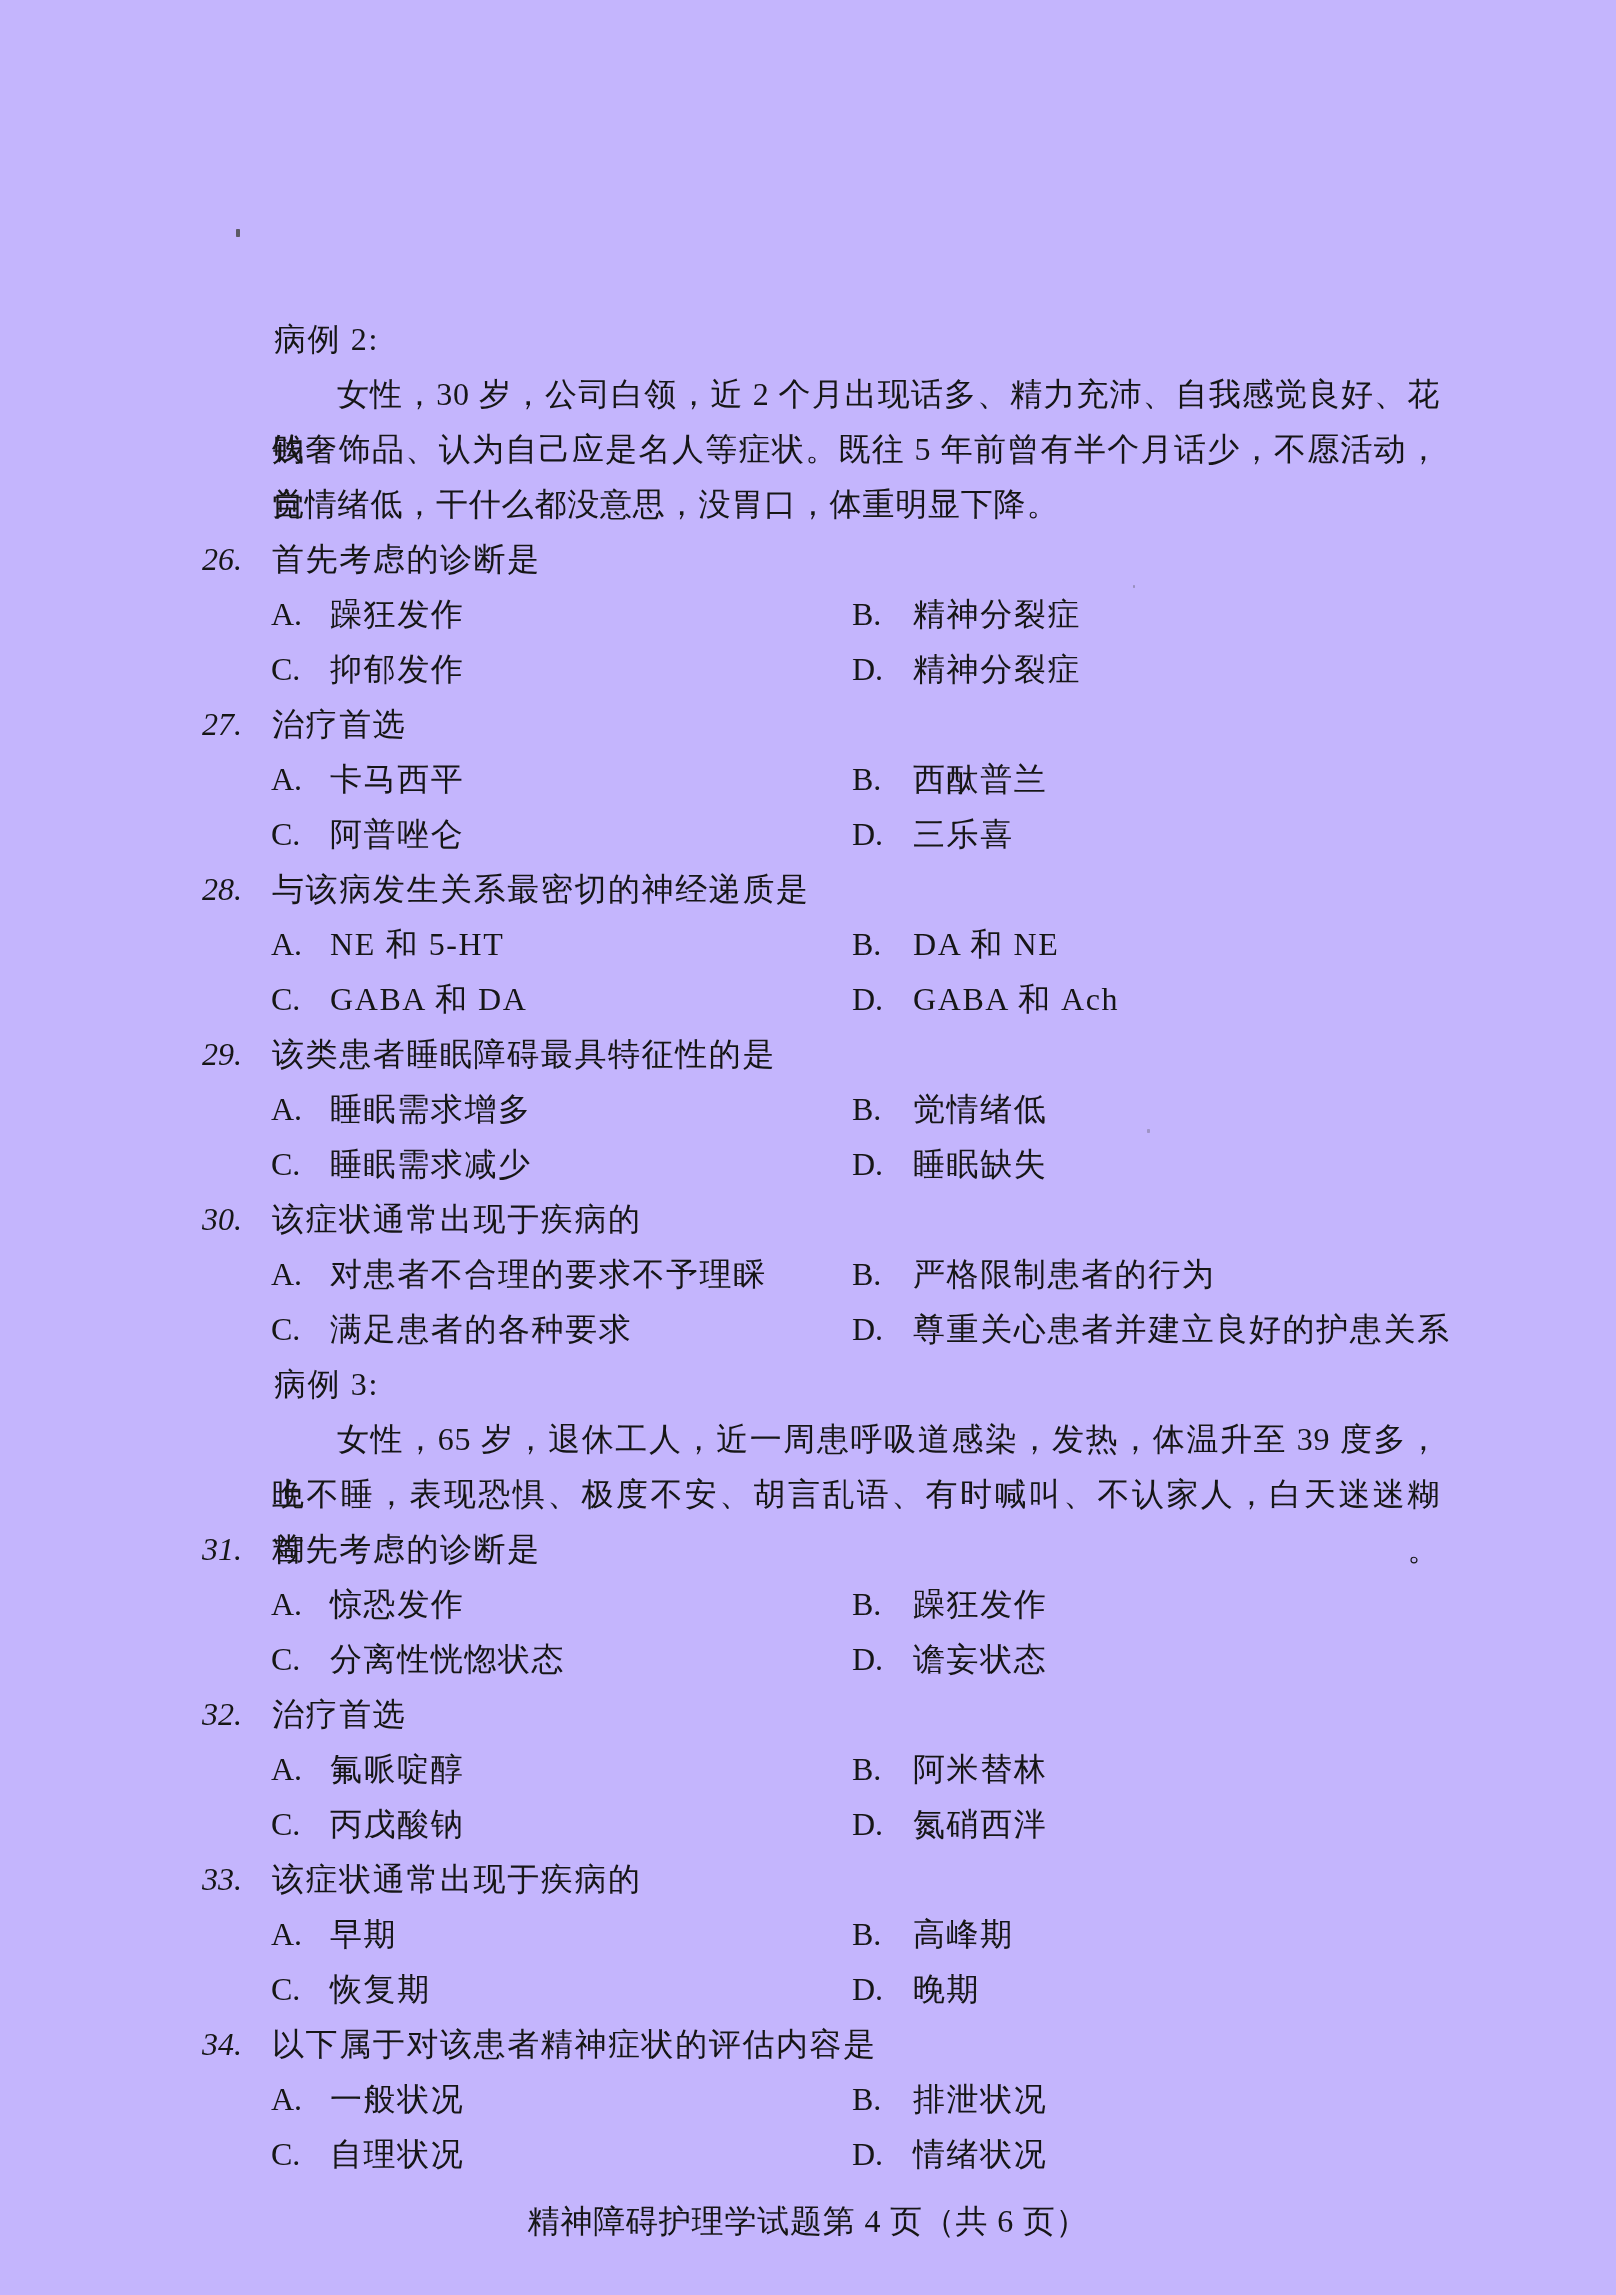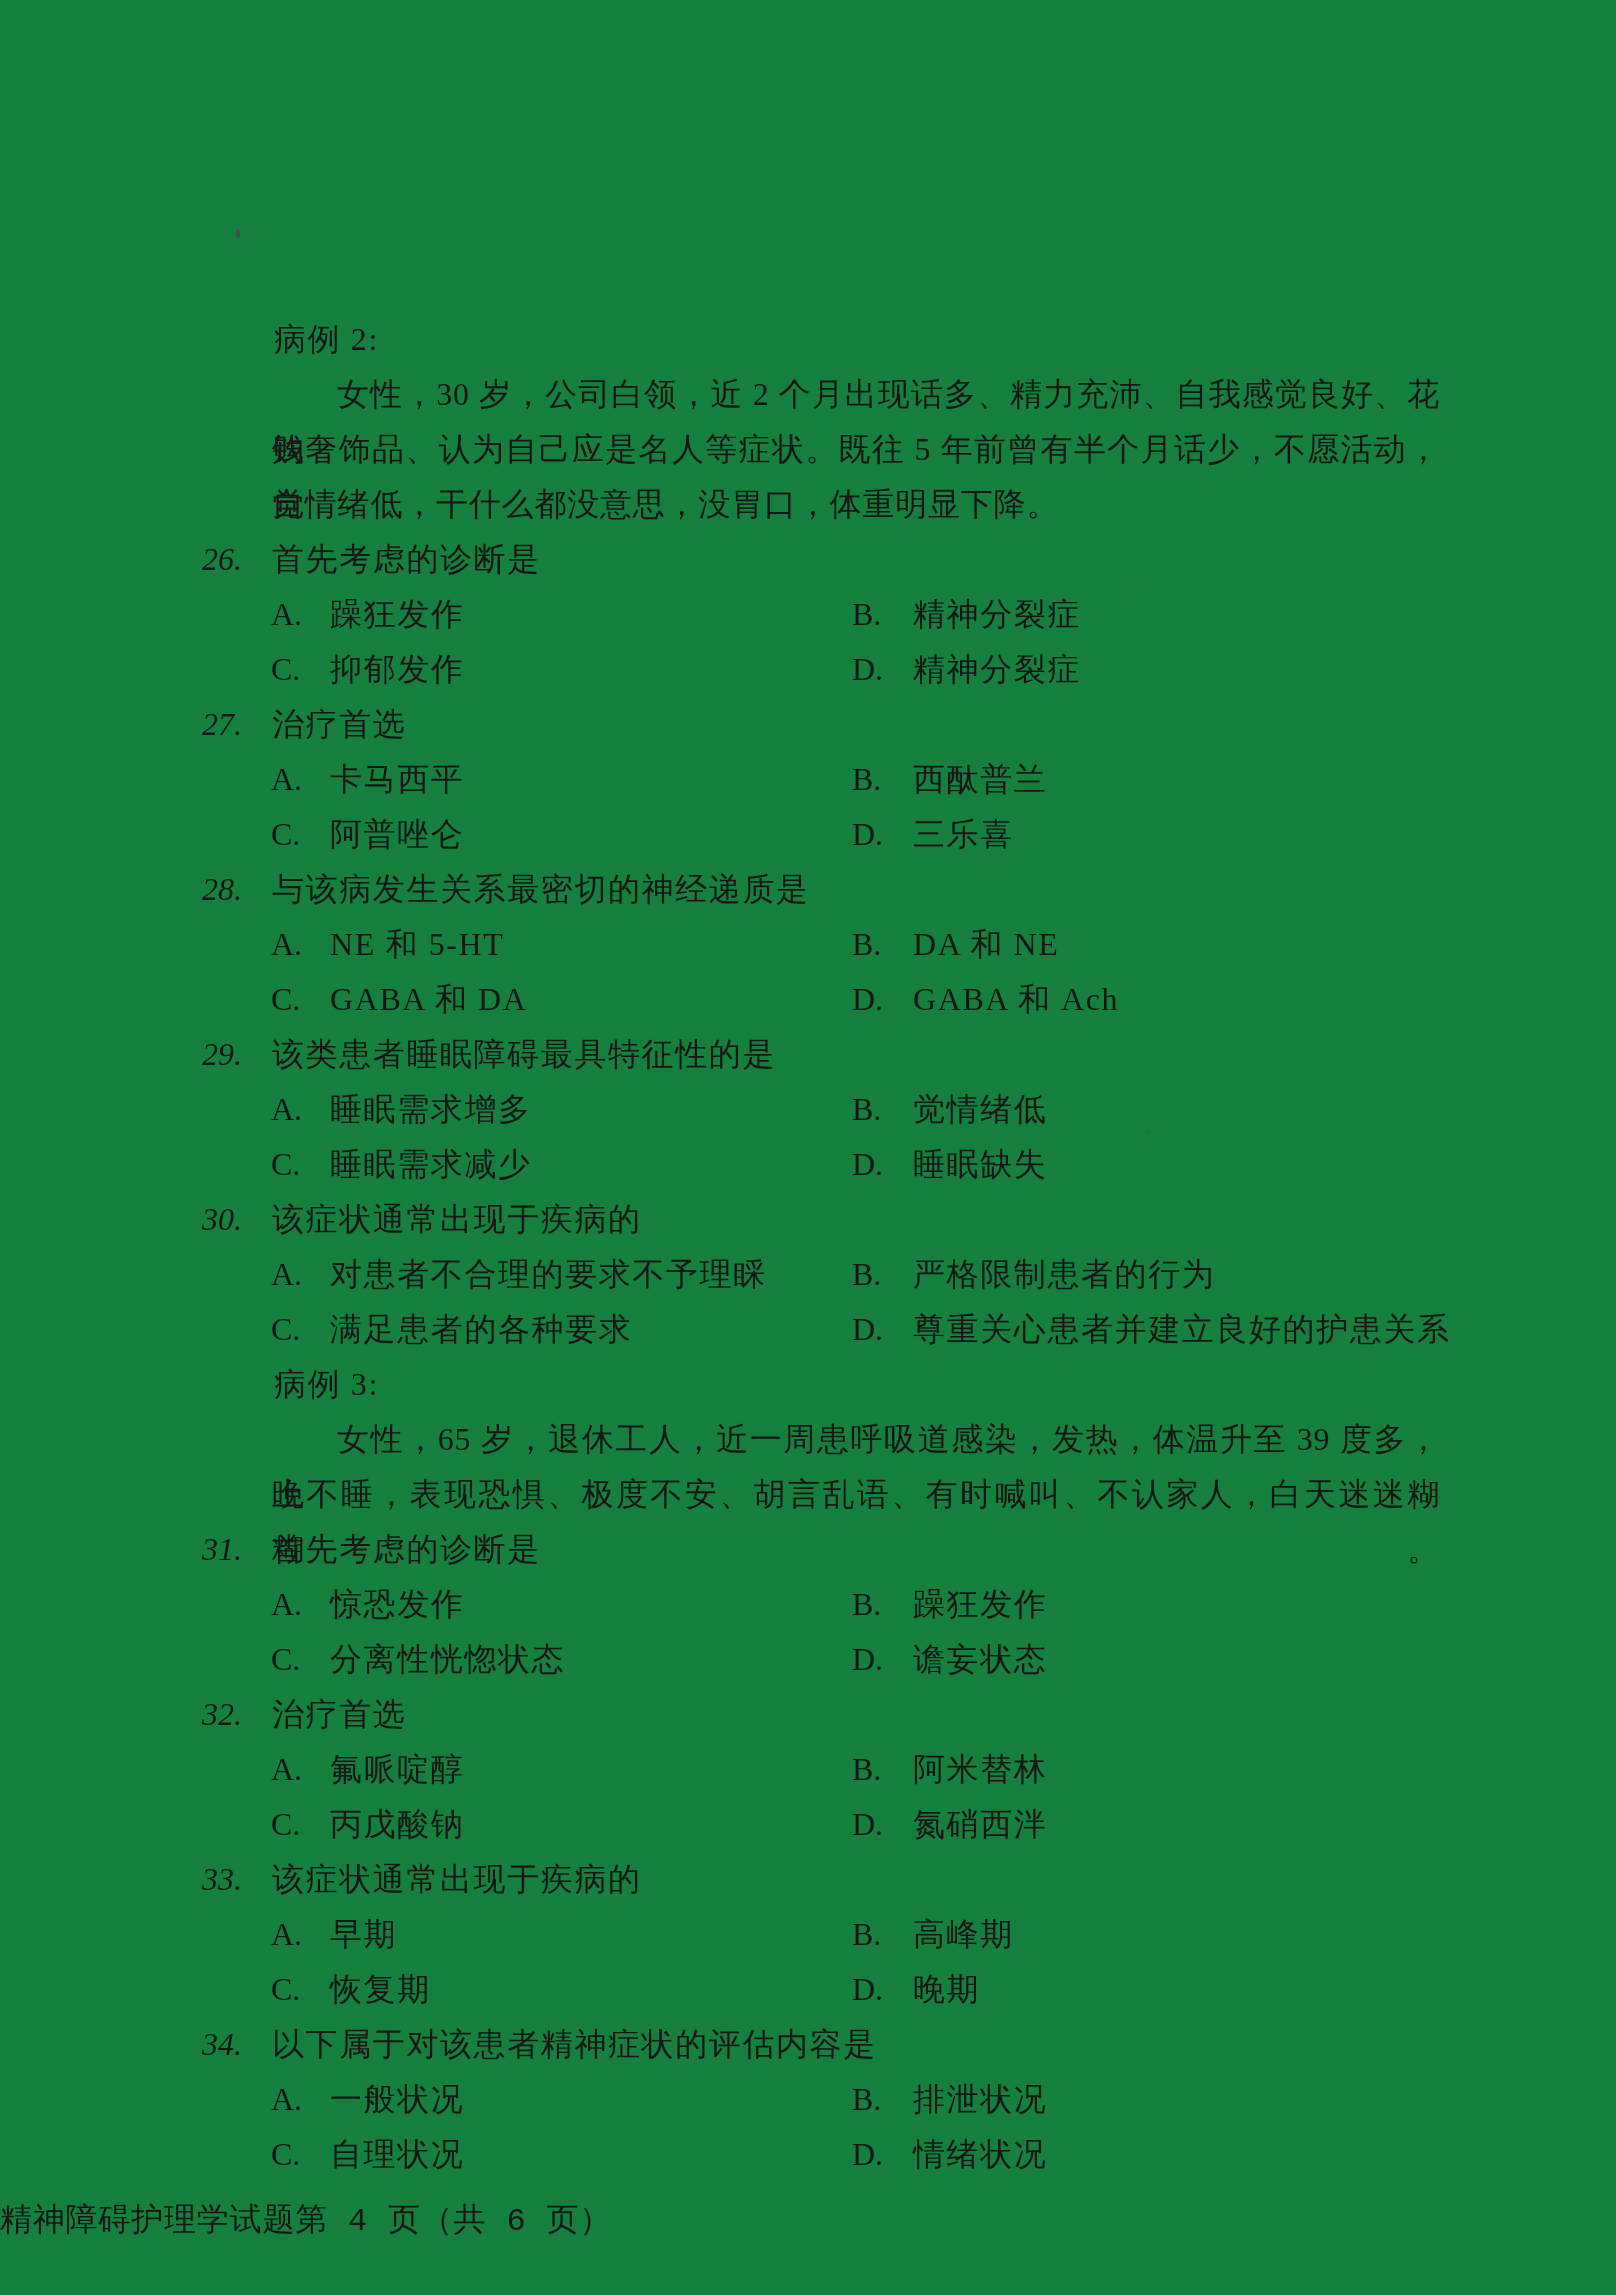--- a/index.html
+++ b/index.html
@@ -1,20 +1,20 @@
 <!DOCTYPE html>
 <html style="font-size:12.4px"><head>
 <meta charset="utf-8">
 <style>
   html,body { margin:0; padding:0; }
   .page {
     position:relative;
     width:1616px;
     height:2295px;
-    background:#15803d;
+    background:#c4b5fd;
     font-family:"Liberation Serif","DejaVu Serif",serif;
     color:#161616;
     overflow:hidden;
   }
   .content { position:absolute; top:312px; left:0; width:100%; }
   .row { position:relative; height:55px; font-size:32px; line-height:55px; }
   .case-label { position:absolute; left:274px; letter-spacing:1.6px; }
   .para {
     position:absolute; left:272px; width:1168px;
     letter-spacing:0.8px;
@@ -22,21 +22,21 @@
   .para.j { text-align:justify; text-align-last:justify; }
   .para.ind { text-indent:65px; }
   .qnum  { position:absolute; left:202px;font-style:italic; }
   .qtext { position:absolute; left:272px; letter-spacing:1.6px; }
   .olet.a { position:absolute; left:271px; }
   .otxt.a { position:absolute; left:330px; letter-spacing:1.6px; }
   .olet.b { position:absolute; left:852px; }
   .otxt.b { position:absolute; left:913px; letter-spacing:1.6px; }
   .footer {
     position:absolute; top:2194px; left:0; width:100%;
-    font-size:32px; line-height:55px; letter-spacing:0.8px;font-family:Liberation Mono, monospace;
+    text-align:center; font-size:32px; line-height:55px; letter-spacing:0.8px;
   }
   .speck { position:absolute; background:#4a4a4a; border-radius:0.8px; }
   .speck1 { left:236px; top:229px; width:3.9px; height:7.8px; opacity:.85; }
   .speck2 { left:1133px; top:585px; width:2.3px; height:3.1px; opacity:.35; }
   .speck3 { left:1147px; top:1129px; width:3.1px; height:3.9px; opacity:.3; }
 </style>
 </head>
 <body>
 
 <div class="page">

